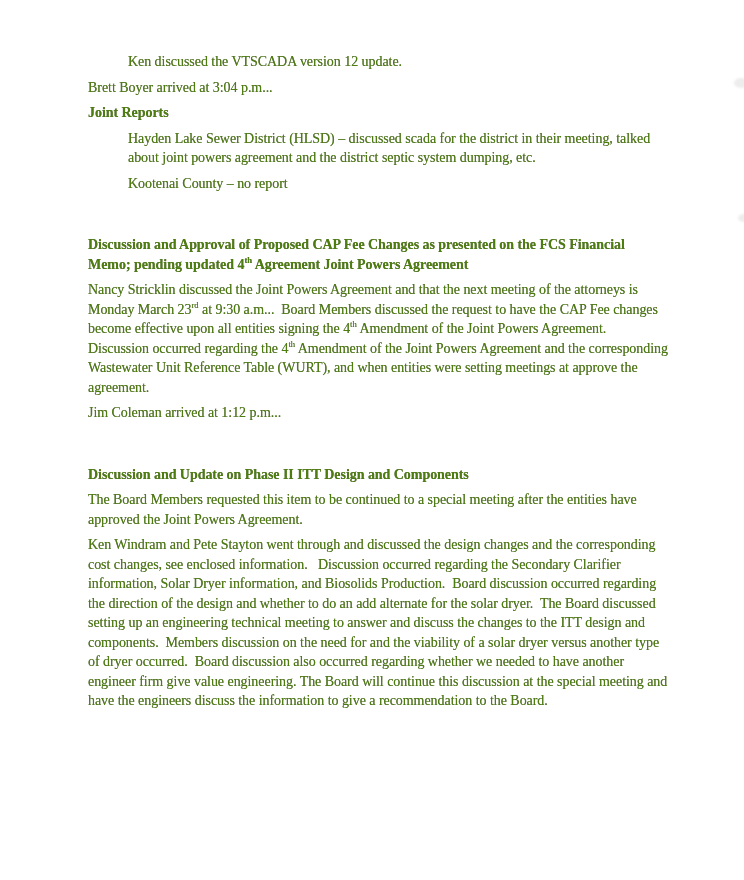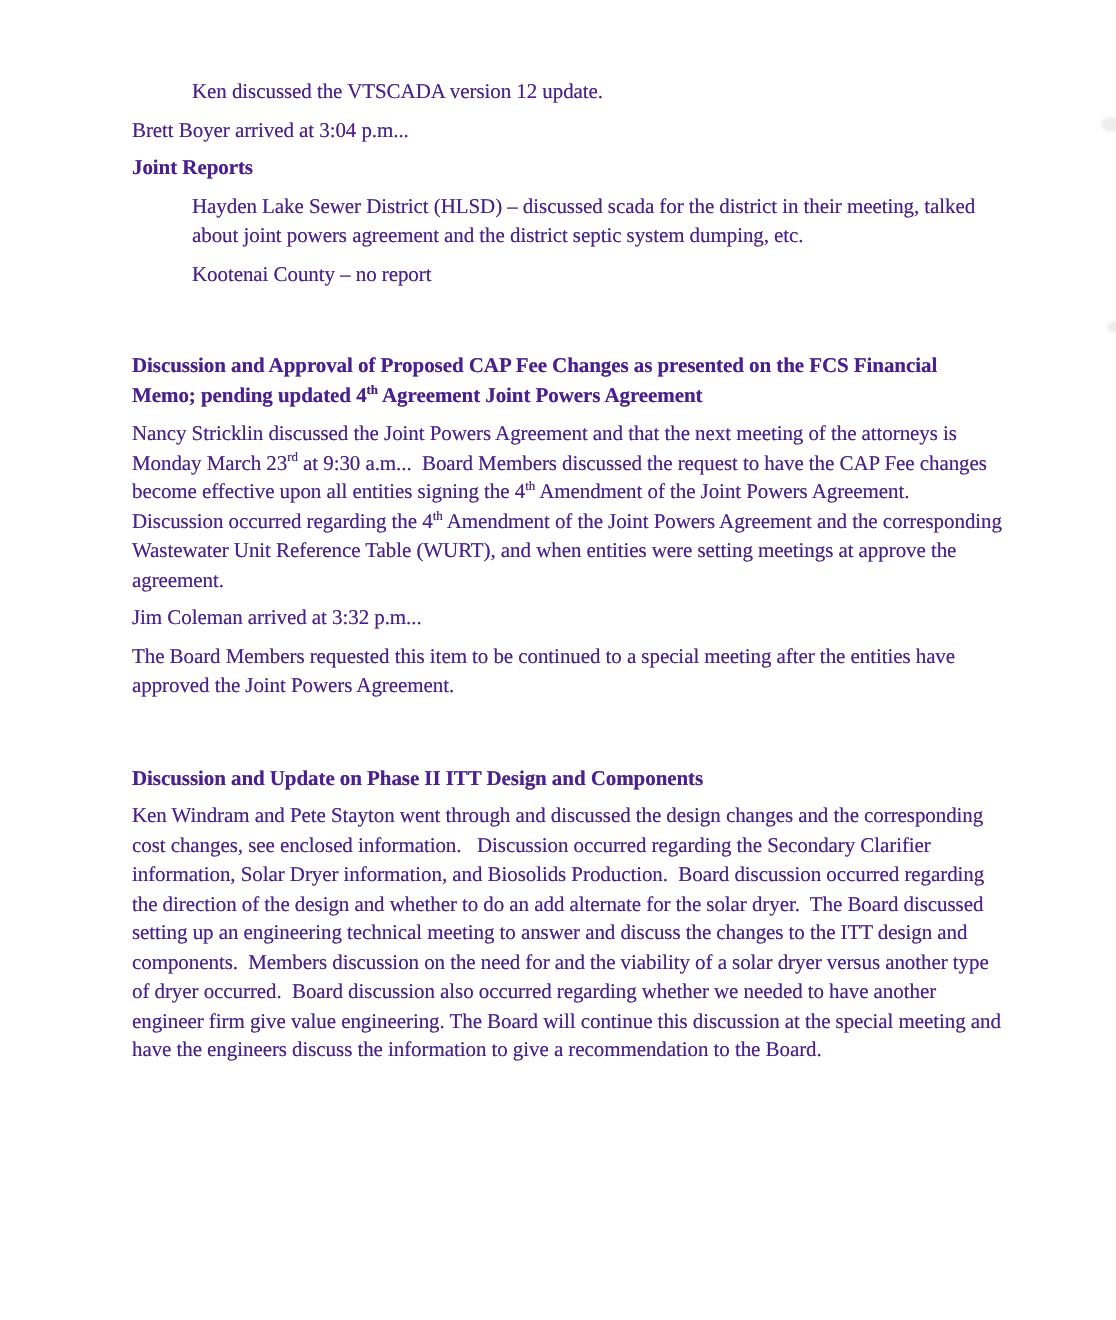--- a/index.html
+++ b/index.html
@@ -7,21 +7,21 @@
     padding: 0;
     background: #ffffff;
   }
   .page {
     position: relative;
     width: 744px;
     height: 856px;
     background: #ffffff;
     overflow: hidden;
     font-family: "Liberation Serif", "DejaVu Serif", serif;
-    color: #4c1d95;
+    color: #4d7c0f;
   }
   .content {
     position: absolute;
     top: 52px;
     left: 88px;
     width: 582px;
     font-size: 14px;
     line-height: 19.5px;
     letter-spacing: -0.05px;
   }
@@ -54,20 +54,20 @@
 
 <div class="page">
   <div class="content">
       <div class="block para indent"><span>Ken discussed the VTSCADA version 12 update.</span></div>
       <div class="block para"><span>Brett Boyer arrived at 3:04 p.m...</span></div>
       <div class="block heading"><span>Joint Reports</span></div>
       <div class="block para indent"><span>Hayden Lake Sewer District (HLSD) – discussed scada for the district in their meeting, talked about joint powers agreement and the district septic system dumping, etc.</span></div>
       <div class="block para indent"><span>Kootenai County – no report</span></div>
       <div class="block heading gap-large"><span>Discussion and Approval of Proposed CAP Fee Changes as presented on the FCS Financial Memo; pending updated 4</span><sup>th</sup><span> Agreement Joint Powers Agreement</span></div>
       <div class="block para"><span>Nancy Stricklin discussed the Joint Powers Agreement and that the next meeting of the attorneys is Monday March 23</span><sup>rd</sup><span> at 9:30 a.m...  Board Members discussed the request to have the CAP Fee changes become effective upon all entities signing the 4</span><sup>th</sup><span> Amendment of the Joint Powers Agreement.  Discussion occurred regarding the 4</span><sup>th</sup><span> Amendment of the Joint Powers Agreement and the corresponding Wastewater Unit Reference Table (WURT), and when entities were setting meetings at approve the agreement.</span></div>
-      <div class="block para"><span>Jim Coleman arrived at 3:32 p.m...</span></div>
+      <div class="block para"><span>Jim Coleman arrived at 1:12 p.m...</span></div>
+      <div class="block heading gap-large"><span>Discussion and Update on Phase II ITT Design and Components</span></div>
       <div class="block para"><span>The Board Members requested this item to be continued to a special meeting after the entities have approved the Joint Powers Agreement.</span></div>
-      <div class="block heading gap-large"><span>Discussion and Update on Phase II ITT Design and Components</span></div>
       <div class="block para"><span>Ken Windram and Pete Stayton went through and discussed the design changes and the corresponding cost changes, see enclosed information.   Discussion occurred regarding the Secondary Clarifier information, Solar Dryer information, and Biosolids Production.  Board discussion occurred regarding the direction of the design and whether to do an add alternate for the solar dryer.  The Board discussed setting up an engineering technical meeting to answer and discuss the changes to the ITT design and components.  Members discussion on the need for and the viability of a solar dryer versus another type of dryer occurred.  Board discussion also occurred regarding whether we needed to have another engineer firm give value engineering. The Board will continue this discussion at the special meeting and have the engineers discuss the information to give a recommendation to the Board.</span></div>
     </div>
   <div class="scan-smudge smudge-1"></div>
   <div class="scan-smudge smudge-2"></div>
 </div>
 
 </body></html>

